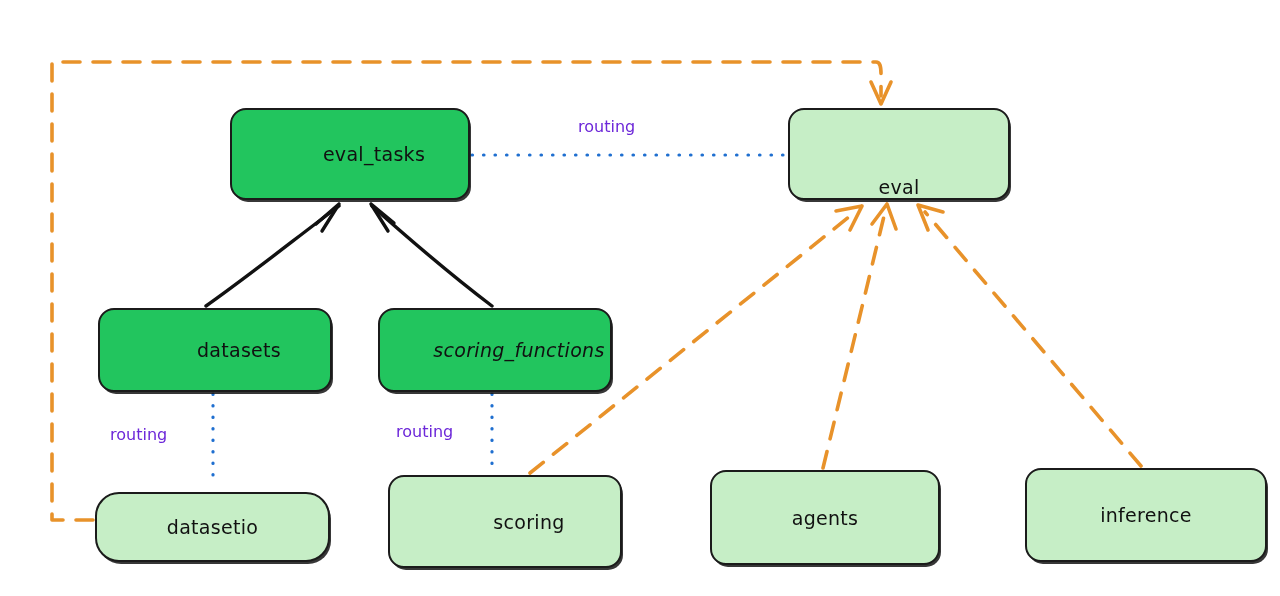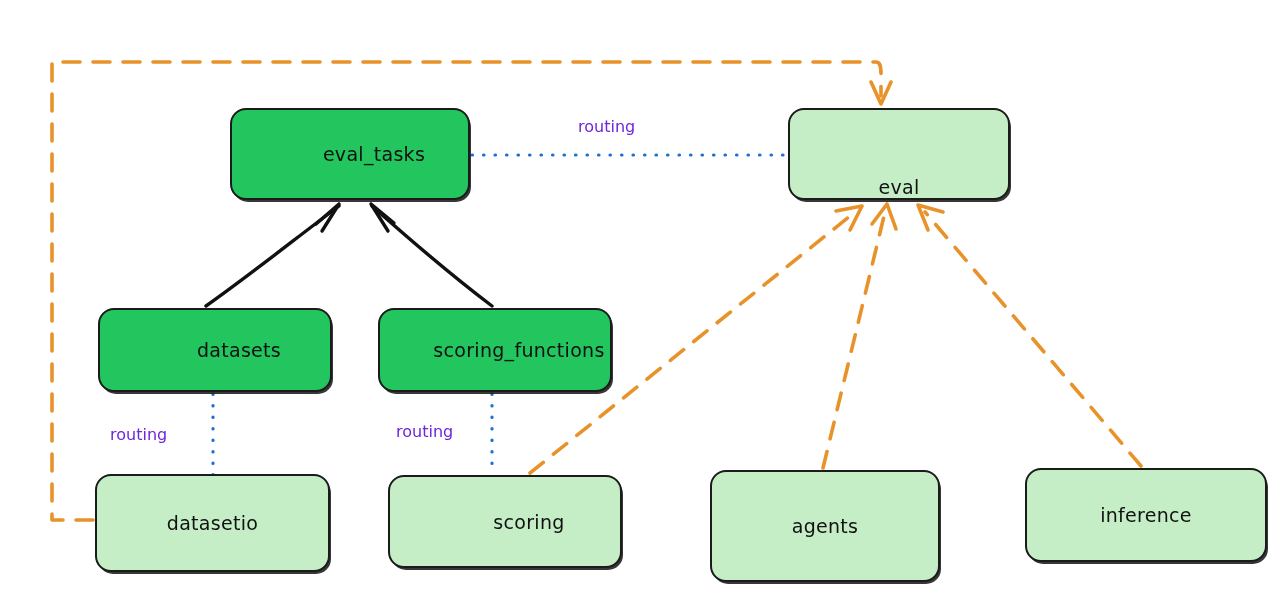--- a/index.html
+++ b/index.html
@@ -90,33 +90,33 @@
   </div>
 
   <div class="node green" style="left:788px;top:108px;width:222px;height:92px;align-items:flex-end;">
     <span class="label">eval</span>
   </div>
 
   <div class="node blue" style="left:98px;top:308px;width:234px;height:84px;">
     <span class="label">datasets</span>
   </div>
 
-  <div class="node blue" style="left:378px;top:308px;width:234px;height:84px;">
+  <div class="node blue" style="left:378px;top:308px;width:234px;height:84px;font-style:italic;">
     <span class="label">scoring_functions</span>
   </div>
 
-  <div class="node green" style="left:95px;top:474px;width:235px;height:98px;">
+  <div class="node green" style="left:95px;top:492px;width:235px;height:70px;border-radius:24px;">
     <span class="label">datasetio</span>
   </div>
 
   <div class="node green" style="left:388px;top:475px;width:234px;height:93px;padding-left:48px;">
     <span class="label">scoring</span>
   </div>
 
-  <div class="node green" style="left:710px;top:470px;width:230px;height:112px;">
+  <div class="node green" style="left:710px;top:470px;width:230px;height:95px;">
     <span class="label">agents</span>
   </div>
 
   <div class="node green" style="left:1025px;top:468px;width:242px;height:94px;">
     <span class="label">inference</span>
   </div>
 
   <div class="edge-label" style="left:578px;top:117px;">routing</div>
 
   <div class="edge-label" style="left:110px;top:425px;">routing</div>

